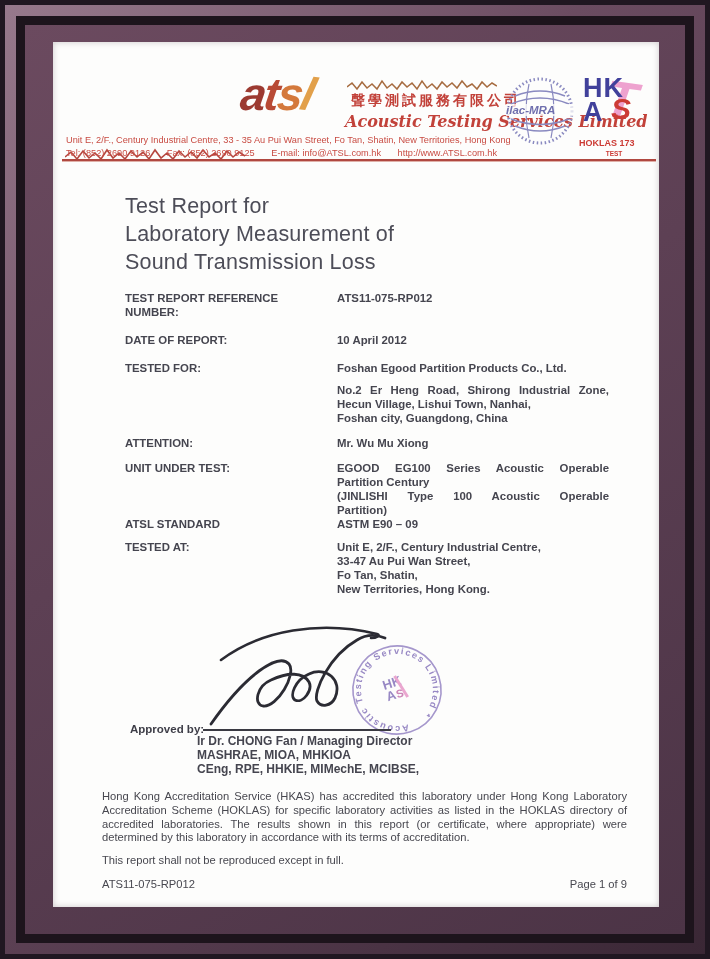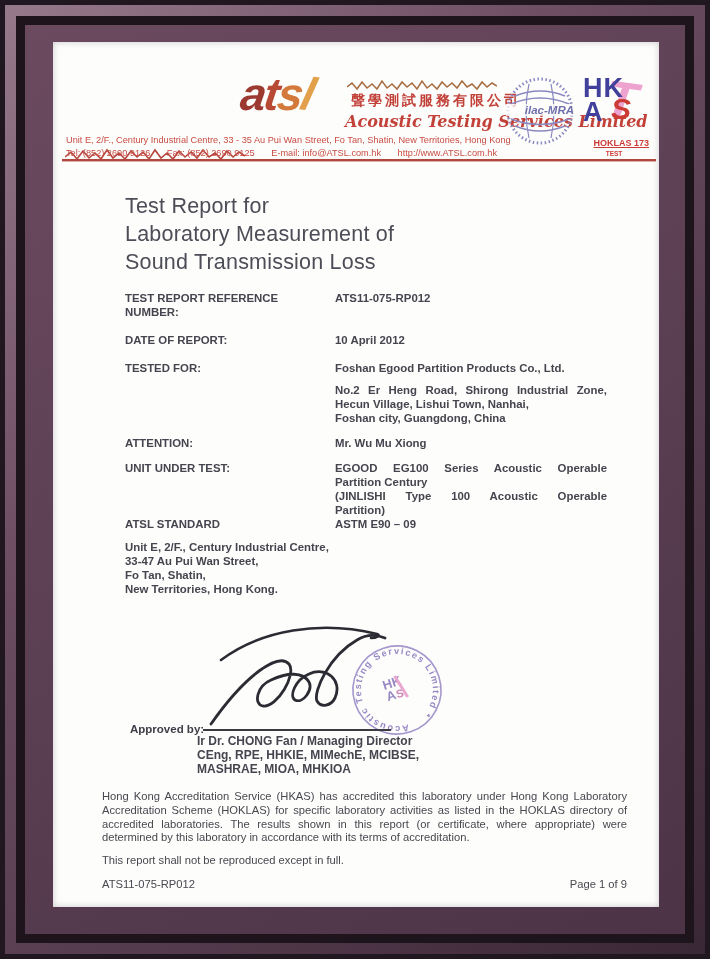--- a/index.html
+++ b/index.html
@@ -22,39 +22,39 @@
   .zig-right{position:absolute;left:294px;top:36px;}
   .cn-name{position:absolute;left:298px;top:50px;font-size:14px;font-weight:bold;color:#c2423a;letter-spacing:3px;white-space:nowrap;}
   .en-name{position:absolute;left:292px;top:70px;font-size:16px;font-style:italic;font-weight:bold;
            color:#c2423a;font-family:"DejaVu Serif",serif;white-space:nowrap;}
   .hdr-addr{position:absolute;left:13px;top:93px;width:480px;font-size:9.2px;color:#c84b42;white-space:nowrap;}
   .hdr-contact{position:absolute;left:13px;top:106px;width:480px;font-size:9.2px;color:#c84b42;}
   .hdr-contact span{margin-right:14px;}
   .hdr-rule{position:absolute;left:9px;top:117px;width:594px;height:2px;background:#b04840;border-bottom:1px solid #e0b0a8;}
   
   .ilac{position:absolute;left:452px;top:34px;width:70px;height:70px;}
-  .ilac-label{position:absolute;left:1px;top:28px;width:68px;text-align:right;font-size:11.5px;
+  .ilac-label{position:absolute;left:1px;top:28px;width:68px;text-align:left;font-size:11.5px;
               font-weight:bold;font-style:italic;color:#6f6fae;background:rgba(253,253,252,.75);}
   
   .hkas{position:absolute;left:526px;top:34px;width:78px;height:90px;font-weight:bold;color:#41419b;}
   .hkas-hk{position:absolute;left:4px;top:0;font-size:27px;line-height:24px;letter-spacing:1px;}
   .hkas-a{position:absolute;left:4px;top:24px;font-size:27px;line-height:24px;}
   .hkas-t{position:absolute;left:26px;top:-2px;font-size:52px;line-height:52px;color:#eb8cc4;
           font-style:italic;transform:rotate(8deg);opacity:.8;}
   .hkas-s{position:absolute;left:32px;top:16px;font-size:30px;color:#cc3b35;font-style:italic;}
-  .hkas-hoklas{position:absolute;left:0;top:62px;width:70px;text-align:right;font-size:9px;
-               color:#cc3b35;text-decoration:underline;}
+  .hkas-hoklas{position:absolute;left:0;top:62px;width:70px;text-align:left;font-size:9px;
+               color:#cc3b35;}
   .hkas-test{position:absolute;left:0;top:74px;width:70px;text-align:center;font-size:6.5px;color:#cc3b35;}
   
   .title{position:absolute;left:72px;top:150px;font-size:21.5px;line-height:28px;
          font-weight:normal;color:#4d4d58;letter-spacing:.2px;}
   
   .fields{position:absolute;left:72px;top:249px;width:484px;font-size:11.4px;line-height:14px;
           font-weight:bold;color:#45454f;}
-  .row{display:flex;}
+  .row{display:flex;justify-content:space-between;}
   .row .lbl{width:210px;flex:none;}
   .row .val{width:272px;}
   .just{text-align:justify;text-align-last:justify;}
   .mb14{margin-bottom:14px}.mb8{margin-bottom:8px}.mb11{margin-bottom:11px}
   .mb28{}.mb9{margin-bottom:9px}
   
   .approved-by{position:absolute;left:77px;top:681px;font-size:11.5px;color:#3e3e48;font-weight:bold;}
   .sig-line{position:absolute;left:150px;top:687px;width:188px;height:2px;background:#3a3a42;}
   .sig{position:absolute;left:138px;top:570px;}
   .stamp{position:absolute;left:294px;top:598px;width:100px;height:100px;transform:rotate(-18deg);opacity:.9;}
@@ -160,20 +160,21 @@
           <div>Partition Century</div>
           <div class="just">(JINLISHI Type 100 Acoustic Operable</div>
           <div>Partition)</div>
         </div>
       </div>
       <div class="row mb9">
         <div class="lbl">ATSL STANDARD</div>
         <div class="val">ASTM E90 – 09</div>
       </div>
       <div class="row">
+        <div class="lbl">TESTED AT:</div>
         <div class="val">
           <div>Unit E, 2/F., Century Industrial Centre,</div>
           <div>33-47 Au Pui Wan Street,</div>
           <div>Fo Tan, Shatin,</div>
           <div>New Territories, Hong Kong.</div>
         </div>
       </div>
     </div>
 
     <svg class="stamp" viewBox="0 0 100 100">
@@ -190,22 +191,22 @@
       <text x="48" y="58" font-size="11" font-weight="bold" fill="#c77ab0">S</text>
     </svg>
     <svg class="sig" width="210" height="120" viewBox="0 0 210 120">
       <path d="M30,48 C70,18 130,8 186,22 C190,23 186,26 180,26" fill="none" stroke="#2b2b33" stroke-width="2.6" stroke-linecap="round"></path>
       <path d="M20,112 C55,62 88,40 98,52 C106,62 86,96 72,94 C62,92 66,74 80,68 C97,60 112,60 118,70 C122,78 112,92 104,88 C98,84 104,68 118,62 C135,54 152,68 144,86 C140,94 130,96 126,89 C122,80 138,44 166,28 C174,23 184,22 194,26" fill="none" stroke="#2b2b33" stroke-width="2.8" stroke-linecap="round" stroke-linejoin="round"></path>
     </svg>
     <div class="approved-by">Approved by:</div>
     <div class="sig-line"></div>
     <div class="sign-name">
       <div>Ir Dr. CHONG Fan / Managing Director</div>
+      <div>MASHRAE, MIOA, MHKIOA</div>
       <div>CEng, RPE, HHKIE, MIMechE, MCIBSE,</div>
-      <div>MASHRAE, MIOA, MHKIOA</div>
     </div>
 
     <div class="accred">Hong Kong Accreditation Service (HKAS) has accredited this laboratory under Hong Kong Laboratory Accreditation Scheme (HOKLAS) for specific laboratory activities as listed in the HOKLAS directory of accredited laboratories. The results shown in this report (or certificate, where appropriate) were determined by this laboratory in accordance with its terms of accreditation.</div>
     <div class="repro">This report shall not be reproduced except in full.</div>
     <div class="bottomrow">
       <span>ATS11-075-RP012</span>
       <span>Page 1 of 9</span>
     </div>
 
   </div>

